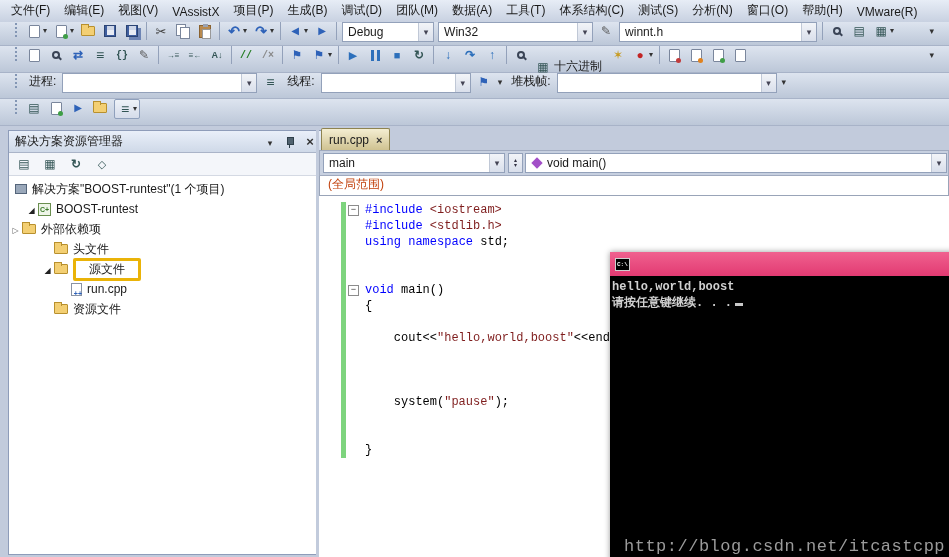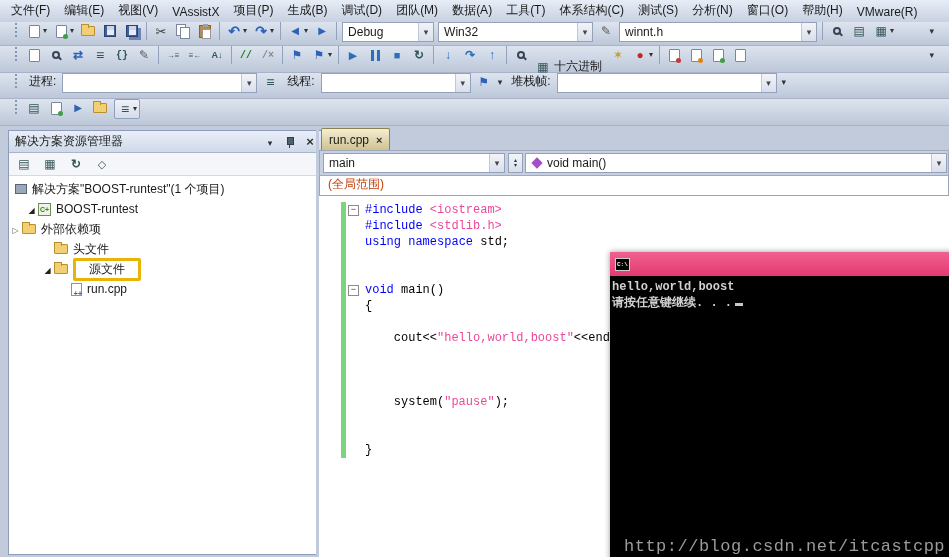--- a/index.html
+++ b/index.html
@@ -125,21 +125,21 @@
   .scopebar{height:20px;background:#fff;border:1px solid #99a4b8;border-top:none;display:flex;align-items:flex-start;padding-left:8px;color:#c2410c}
   .codearea{position:absolute;top:70px;left:0;right:0;bottom:0;background:#fff;overflow:hidden}
   .code-lines{padding-top:6px}
   .code-line{display:flex;align-items:stretch;height:16px}
   .lmargin{width:22px;flex:0 0 auto}
   .chg{width:5px;flex:0 0 auto;background:#7ed47e}
   .fold{width:15px;flex:0 0 auto;display:flex;align-items:center;justify-content:center}
   .fold.box::after{content:"−";width:9px;height:9px;border:1px solid #8c8c8c;background:#fff;font-size:9px;line-height:7px;text-align:center;color:#333;display:block}
   .ctext{padding-left:4px;white-space:pre;font-family:"Liberation Mono",monospace;font-size:12px;line-height:16px}
   .tok-kw,.tok-pp{color:#0000ff}
-  .tok-str{color:#ec4899}
+  .tok-str{color:#7f1d1d}
   .tok-pl{color:#000}
 
   
   .console{position:absolute;left:610px;top:252px;width:345px;height:310px;z-index:10;box-shadow:0 0 6px rgba(0,0,0,.4)}
   .ctitle{height:24px;background:linear-gradient(#f0618f,#e23a72);display:flex;align-items:center;padding:0 5px;gap:5px;overflow:hidden}
   .ctitle-text{color:#fff;font-size:12px;white-space:nowrap;overflow:hidden}
   .ic-console{width:15px;height:13px;background:#000;border:1px solid #cfcfcf;display:inline-flex;align-items:center;
     font:700 6px "Liberation Mono",monospace;color:#fff;padding-left:1px;flex:0 0 auto}
   .ic-console::after{content:"C:\\"}
   .cbody{position:absolute;top:24px;left:0;right:0;bottom:0;background:#000;padding:3px 2px;overflow:hidden}
@@ -499,20 +499,26 @@
               <span class="fld"></span>
             </span>
           <span class="hl-red">源文件</span>
         </div>
         <div class="trow" style="padding-left:62px">
           <span class="ticon">
               <span class="ic-cpp"></span>
             </span>
           <span>run.cpp</span>
         </div>
+        <div class="trow" style="padding-left:45px">
+          <span class="ticon">
+              <span class="fld"></span>
+            </span>
+          <span>资源文件</span>
+        </div>
       </div>
     </div>
 
     <div class="splitter"></div>
 
     <div class="editor">
       <div class="tabstrip">
         <div class="tab">
           <span>run.cpp</span>
           <span class="tab-x x"></span>

